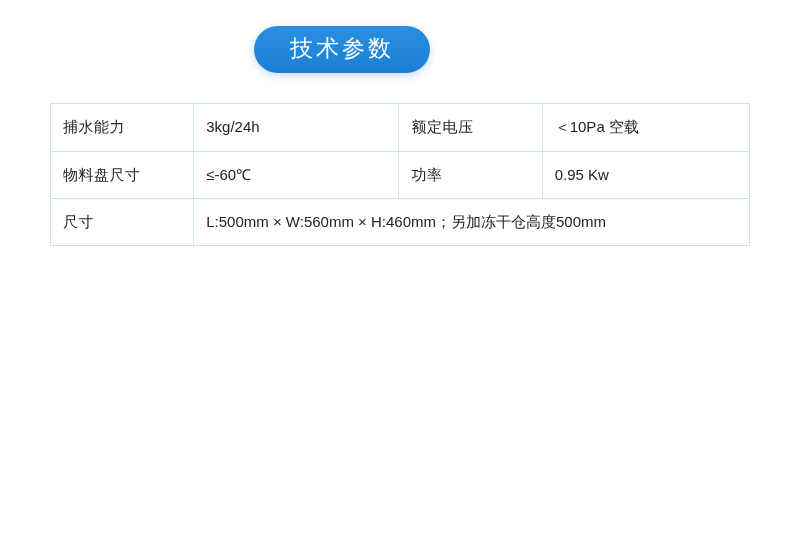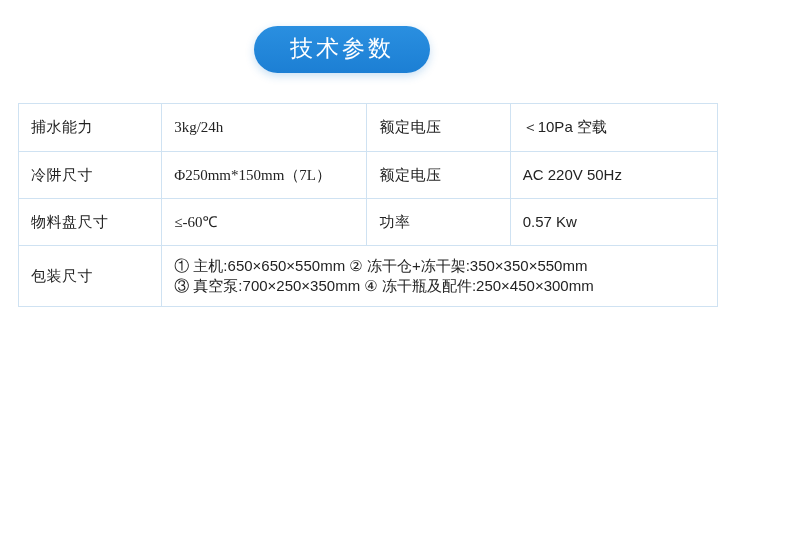--- a/index.html
+++ b/index.html
@@ -29,21 +29,21 @@
     background: linear-gradient(180deg, #2a8fe0 0%, #1c7fd4 100%);
     color: #ffffff;
     font-size: 23px;
     letter-spacing: 3px;
     padding: 11px 36px 13px 36px;
     border-radius: 26px;
     box-shadow: 0 3px 8px rgba(40,130,210,0.25);
     line-height: 1;
   }
   .table-wrap {
-    margin: 30px 45px 0 18px;
+    margin: 30px 45px 0 50px;
   }
   table.spec {
     width: 700px;
     border-collapse: collapse;
     table-layout: fixed;
     border: 1px solid #b9d7ef;
     font-size: 15px;
   }
   table.spec td {
     border: 1px solid #cfe2f2;
@@ -55,21 +55,20 @@
   }
   table.spec tr.first-row td {
     height: 47px;
   }
   td.label {
     width: 118px;
     letter-spacing: 0.5px;
   }
   td.value {
     width: 180px;
-    font-family: Liberation Serif, serif;
   }
   td.label2 {
     width: 118px;
     letter-spacing: 0.5px;
   }
   td.value2 {
     width: 182px;
   }
   td.wide {
     width: 582px;
@@ -98,35 +97,26 @@
   <div class="table-wrap">
     <table class="spec">
       <tbody>
         <tr class="first-row">
           <td class="label">捕水能力</td>
           <td class="value">3kg/24h</td>
           <td class="label2">额定电压</td>
           <td class="value2">＜10Pa 空载</td>
         </tr>
         <tr>
-          <td class="label">冷阱尺寸</td>
-          <td class="value">Φ250mm*150mm（7L）</td>
-          <td class="label2">额定电压</td>
-          <td class="value2">AC 220V 50Hz</td>
-        </tr>
-        <tr>
           <td class="label">物料盘尺寸</td>
           <td class="value">≤-60℃</td>
           <td class="label2">功率</td>
-          <td class="value2">0.57 Kw</td>
+          <td class="value2">0.95 Kw</td>
         </tr>
-        <tr class="pack-row">
-          <td class="label">包装尺寸</td>
-          <td class="wide pack-cell" colspan="3">
-            <span class="pack-line">① 主机:650×650×550mm  ② 冻干仓+冻干架:350×350×550mm</span>
-            <span class="pack-line">③ 真空泵:700×250×350mm ④ 冻干瓶及配件:250×450×300mm</span>
-          </td>
+        <tr>
+          <td class="label">尺寸</td>
+          <td class="wide" colspan="3">L:500mm × W:560mm × H:460mm；另加冻干仓高度500mm</td>
         </tr>
       </tbody>
     </table>
   </div>
 
 </div>
 
 </body></html>

